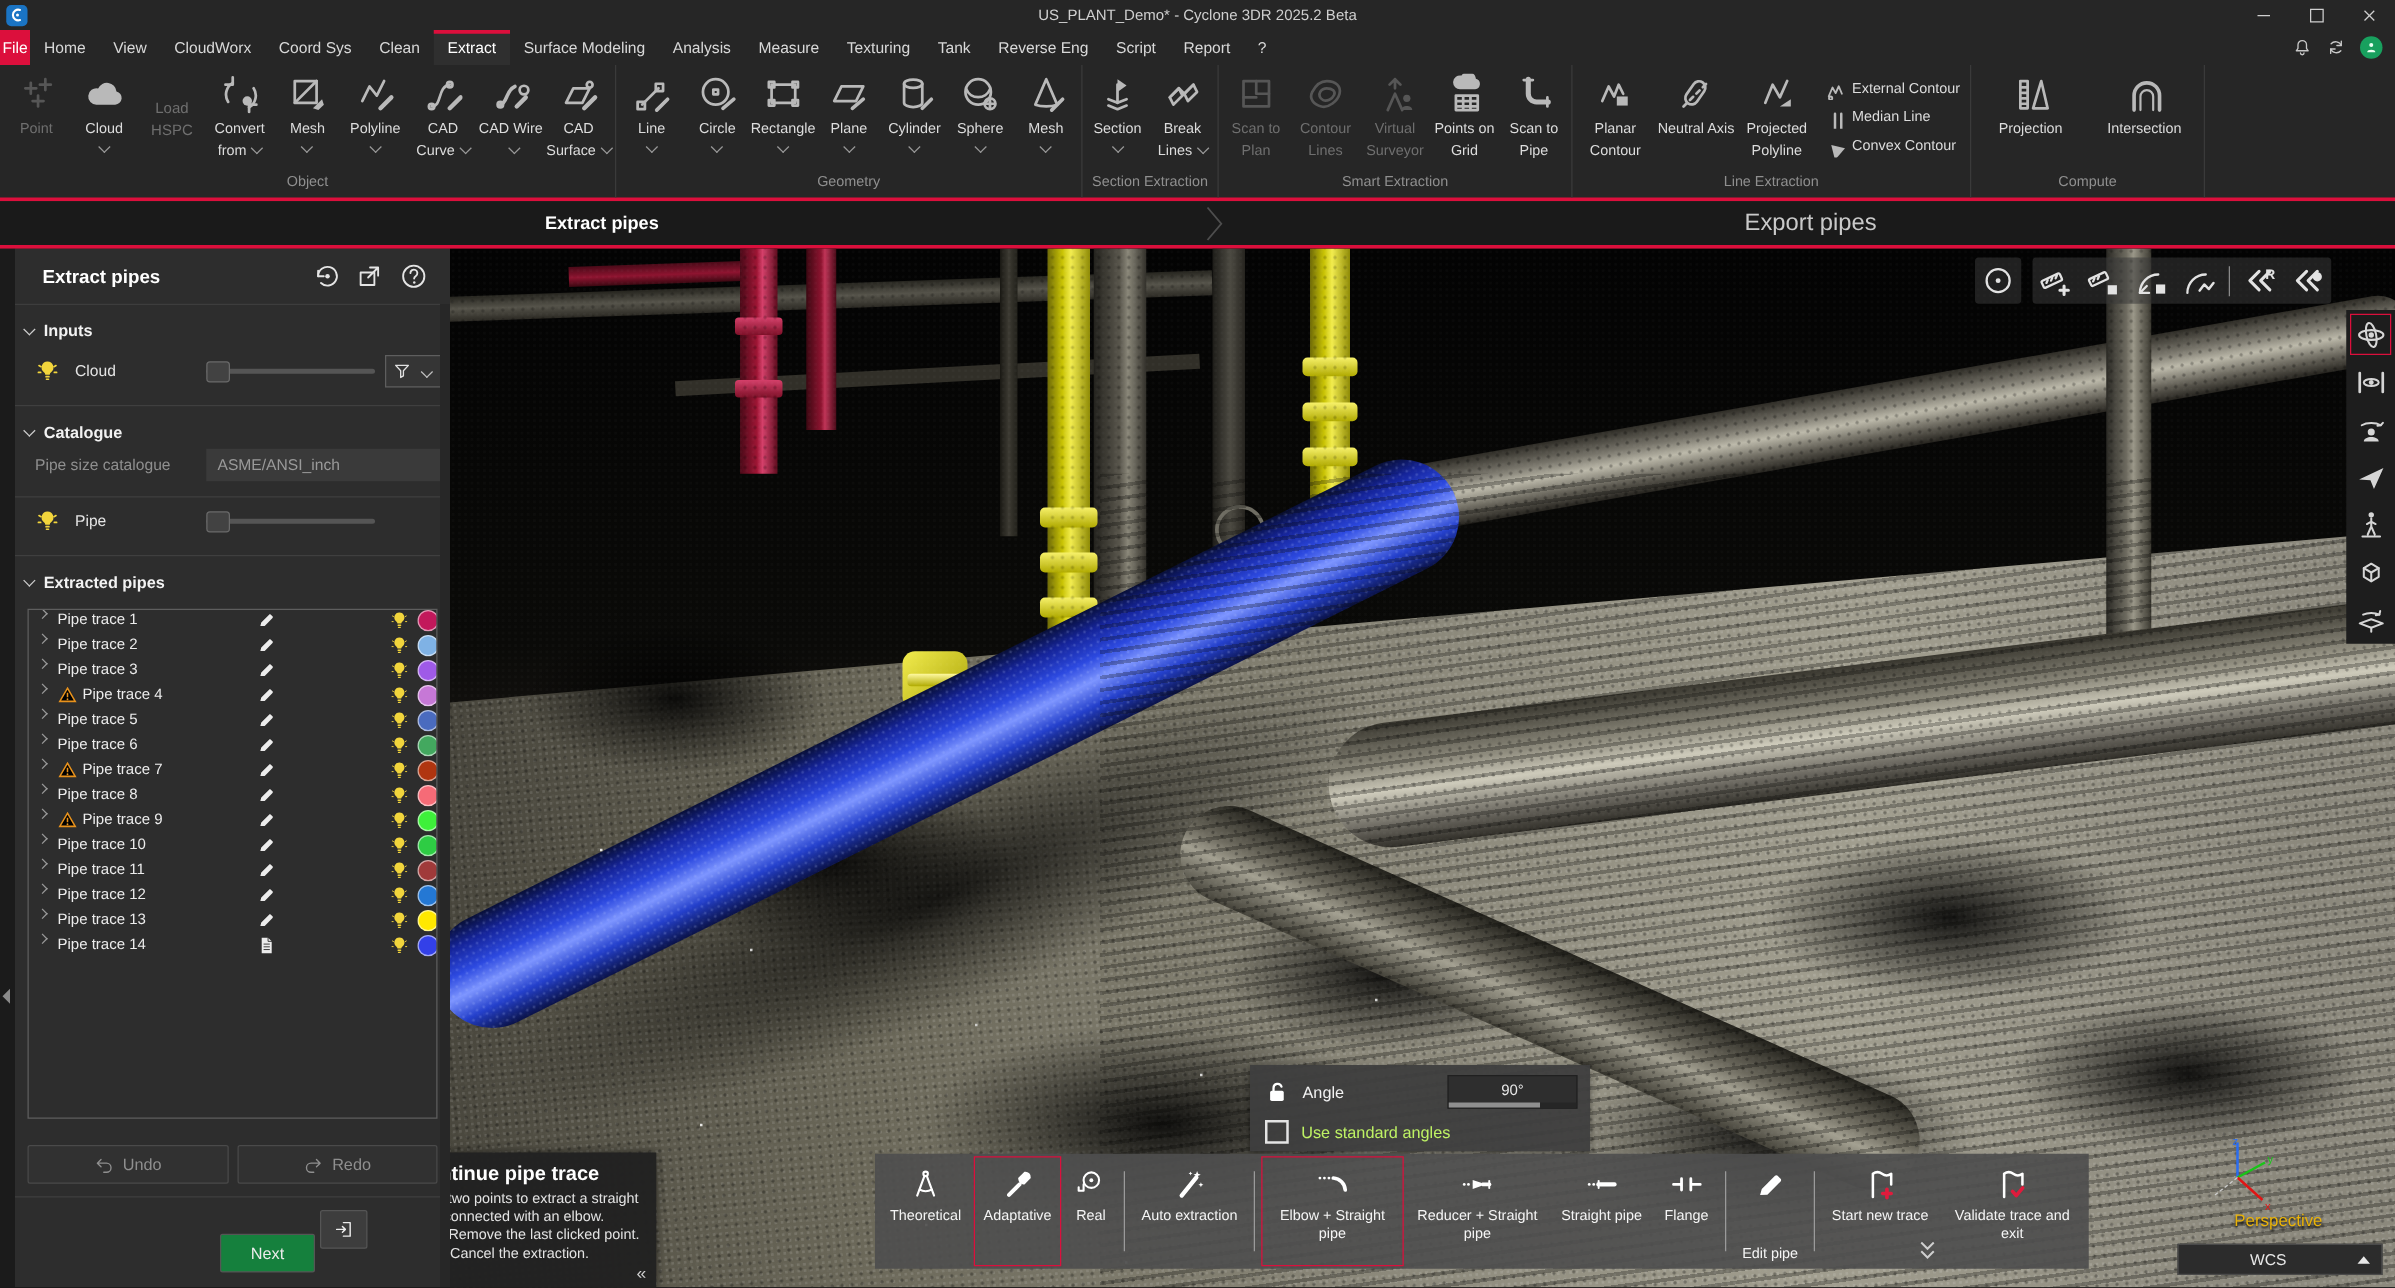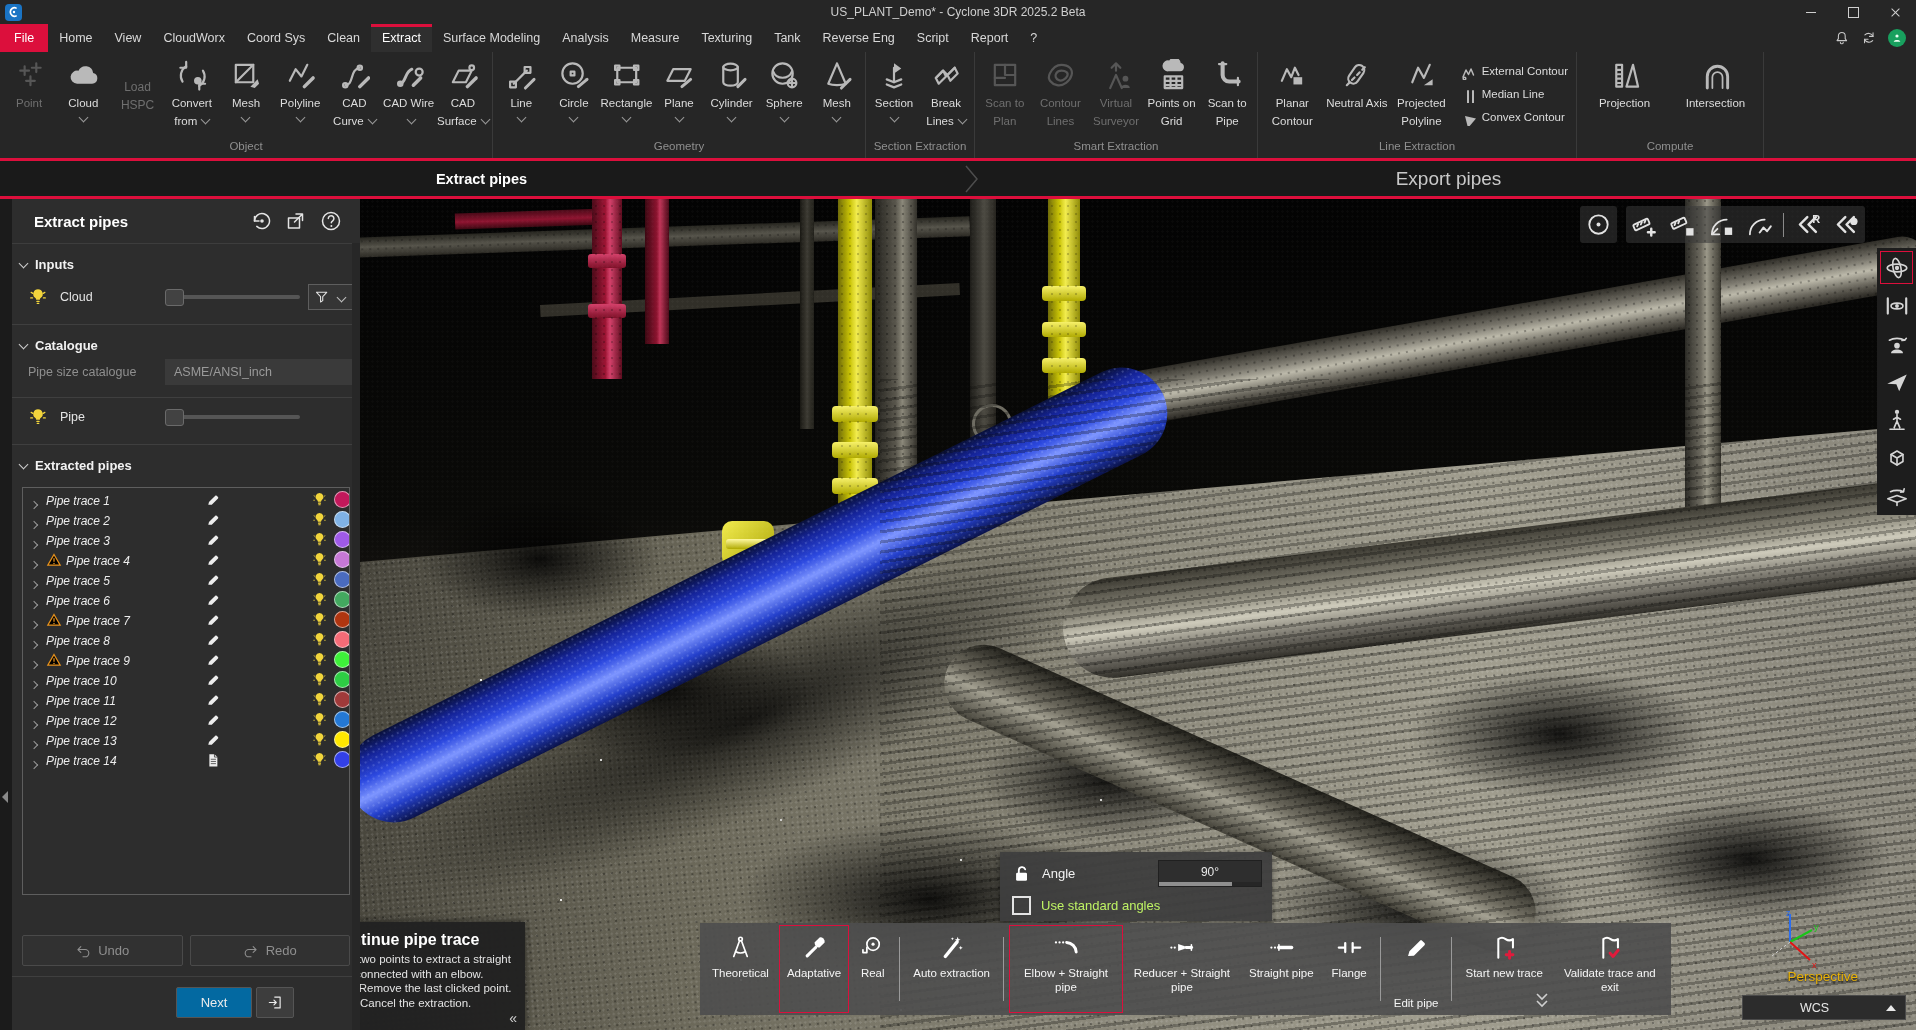--- a/index.html
+++ b/index.html
@@ -19,21 +19,21 @@
   .wbtn{width:42px;height:100%;display:flex;align-items:center;justify-content:center;color:#cfcfcf;}
   .glyph-min{width:10px;height:1px;background:#cfcfcf;}
   .glyph-max{width:9px;height:9px;border:1px solid #cfcfcf;}
   .glyph-close{position:relative;width:11px;height:11px;}
   .glyph-close::before,.glyph-close::after{content:"";position:absolute;left:5px;top:0;width:1px;height:11px;background:#cfcfcf;}
   .glyph-close::before{transform:rotate(45deg);} .glyph-close::after{transform:rotate(-45deg);}
 
   
   #menubar{position:absolute;left:0;top:24px;width:100%;height:28px;background:#262626;display:flex;align-items:stretch;font-size:12.5px;}
   .menu-item{padding:0 11px;display:flex;align-items:center;color:#d8d8d8;position:relative;}
-  .menu-item.file{background:var(--accent,#dc0f3c);color:#fff;padding:0 14px;}
+  .menu-item.file{background:var(--accent,#dc0f3c);color:#fff;padding:0 2px;}
   .menu-item.active{background:#2f2f2f;color:#fff;}
   .menu-item.active::before{content:"";position:absolute;left:0;top:0;width:100%;height:3px;background:var(--accent,#dc0f3c);}
   #menu-right{margin-left:auto;display:flex;align-items:center;gap:10px;padding-right:10px;}
   #menu-right .ic{width:17px;height:17px;color:#c8c8c8;}
   #avatar{width:18px;height:18px;border-radius:50%;background:#18a05e;display:flex;align-items:center;justify-content:center;color:#eafff2;}
   #avatar svg{width:12px;height:12px;stroke:#eafff2;}
 
   
   #ribbon{position:absolute;left:0;top:52px;width:100%;height:106px;background:#262626;display:flex;border-bottom:3px solid var(--accent,#dc0f3c);}
   .rgroup{display:flex;flex-direction:column;border-right:1px solid #3a3a3a;flex:0 0 auto;}
@@ -126,35 +126,35 @@
   .slider{position:absolute;left:153px;width:135px;height:4px;background:#555;border-radius:2px;margin-top:0;}
   .knob{position:absolute;left:0;top:-6px;width:17px;height:15px;background:#424242;border:1px solid #6a6a6a;border-radius:3px;}
   #filter-btn{position:absolute;left:296px;width:48px;height:24px;border:1px solid #5e5e5e;background:#353535;display:flex;align-items:center;}
   #filter-btn .ic{width:16px;height:16px;color:#e0e0e0;margin-left:5px;}
   #filter-btn .crt{margin-left:8px;border-color:#c0c0c0;}
   .field-row{display:flex;align-items:center;padding:6px 0 8px 16px;}
   .field-lbl{color:#8f8f8f;}
   .field-box{position:absolute;left:153px;width:192px;height:26px;background:#3a3a3a;color:#9a9a9a;display:flex;align-items:center;padding-left:9px;box-sizing:border-box;font-size:12.5px;}
 
   #pipe-list{margin:8px 10px 0 10px;height:406px;border:1px solid #5e5e5e;overflow:hidden;}
-  .prow{display:flex;align-items:flex-end;height:20px;padding-left:8px;position:relative;font-style:italic;}
+  .prow{display:flex;align-items:flex-start;height:20px;padding-left:8px;position:relative;}
   .pchev{width:5px;height:5px;border-right:1.5px solid #9a9a9a;border-bottom:1.5px solid #9a9a9a;transform:rotate(-45deg);margin-right:9px;flex:0 0 auto;}
   .pwarn{width:16px;height:16px;margin-right:4px;flex:0 0 auto;}
   .pname{font-size:12px;color:#ececec;white-space:nowrap;}
   .pedit{position:absolute;left:182px;width:16px;height:16px;}
   .pbulb{position:absolute;left:288px;width:17px;height:17px;}
   .pdot{position:absolute;left:311px;width:15px;height:15px;border-radius:50%;border:1px solid rgba(255,255,255,.55);}
 
   #panel-footer{position:absolute;left:0;bottom:0;width:100%;}
   .foot-row{display:flex;gap:7px;padding:0 10px;}
   .fbtn{flex:1;height:29px;background:#313131;border:1px solid #4a4a4a;border-radius:2px;display:flex;align-items:center;justify-content:center;gap:7px;color:#8f8f8f;font-size:13px;}
   .fbtn .ic{width:16px;height:16px;}
   #foot-div{height:1px;background:#3f3f3f;margin:10px 0;}
   #next-row{display:flex;justify-content:flex-end;gap:4px;padding:0 66px 12px 0;}
-  #next-btn{width:74px;height:29px;background:#0369a1;border:1px solid #555;border-radius:2px;color:#ececec;font-size:13px;display:flex;align-items:center;justify-content:center;}
+  #next-btn{width:74px;height:29px;background:#15803d;border:1px solid #555;border-radius:2px;color:#ececec;font-size:13px;display:flex;align-items:center;justify-content:center;margin-top:19px;}
   #exit-btn{width:36px;height:29px;background:#3d3d3d;border:1px solid #555;border-radius:2px;color:#ececec;display:flex;align-items:center;justify-content:center;}
   #exit-btn .ic{width:17px;height:17px;}
 </style>
 </head>
 <body>
 
 <div id="app">
 
   <div id="titlebar">
     <div id="app-logo">

